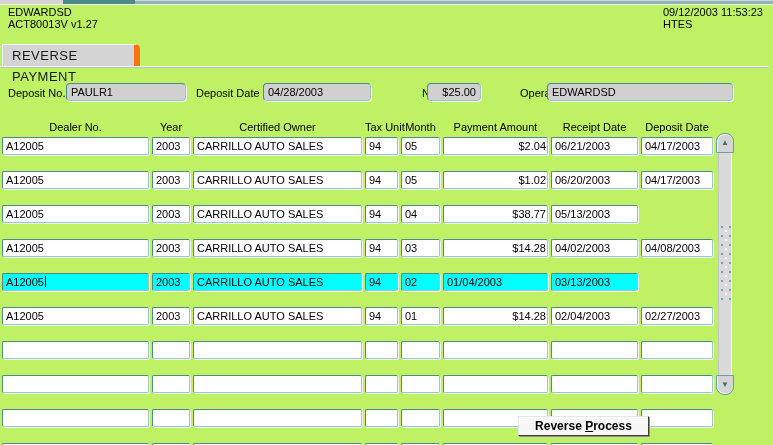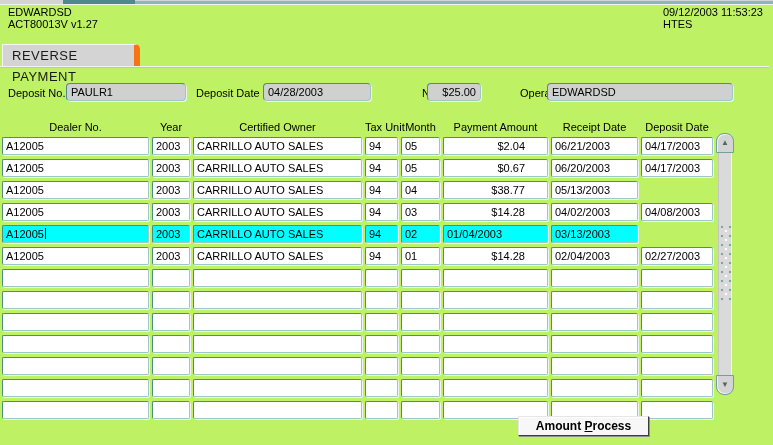--- a/index.html
+++ b/index.html
@@ -61,33 +61,33 @@
     column-gap:3px;
   }
   .ghead { text-align:center; white-space:nowrap; overflow:visible; }
   #grid-body {
     position:absolute; left:2px; top:137px;
   }
   .grow {
     display:grid;
     grid-template-columns:147px 38px 169px 33px 39px 105px 87px 72px;
     column-gap:3px;
-    margin-bottom:4px;
+    margin-bottom:16px;
   }
   .cell {
     height:18px;
     background:#ffffff;
     border:1px solid;
     border-color:#4f8a8a #9ec6c6 #9ec6c6 #4f8a8a;
     border-radius:2px;
     box-shadow:1px 1px 0 #eef4f4;
     line-height:16px; padding:0 3px;
     white-space:nowrap; overflow:hidden;
   }
-  .cell.num { text-align:right; padding-right:22px; }
+  .cell.num { text-align:right; padding-right:1px; }
   .cell.sel { background:#00ffff; }
   .caret { display:inline-block; width:1px; height:11px; background:#000; vertical-align:-1px; margin-left:1px; }
 
   
   .sb-btn {
     position:absolute; left:716px; width:18px; height:20px;
     background:#d4d4d4;
     border:1px solid #6fa0a0;
     color:#4a6a6a;
     font-size:8px; text-align:center; line-height:18px;
@@ -173,21 +173,21 @@
         <div class="cell num">$2.04</div>
         <div class="cell">06/21/2003</div>
         <div class="cell">04/17/2003</div>
       </div>
       <div class="grow">
         <div class="cell">A12005</div>
         <div class="cell">2003</div>
         <div class="cell">CARRILLO AUTO SALES</div>
         <div class="cell">94</div>
         <div class="cell">05</div>
-        <div class="cell num">$0.67</div>
+        <div class="cell num">$1.02</div>
         <div class="cell">06/20/2003</div>
         <div class="cell">04/17/2003</div>
       </div>
       <div class="grow">
         <div class="cell">A12005</div>
         <div class="cell">2003</div>
         <div class="cell">CARRILLO AUTO SALES</div>
         <div class="cell">94</div>
         <div class="cell">04</div>
         <div class="cell num">$38.77</div>
@@ -296,15 +296,15 @@
 
   <div class="sb-btn sb-up">
     <span>▲</span>
   </div>
   <div class="sb-track"></div>
   <div class="sb-thumb"></div>
   <div class="sb-btn sb-down">
     <span>▼</span>
   </div>
 
-  <div class="action-btn"><span>Amount </span><span class="mn">P</span><span>rocess</span></div>
+  <div class="action-btn"><span>Reverse </span><span class="mn">P</span><span>rocess</span></div>
 
 </div>
 
 </body></html>

